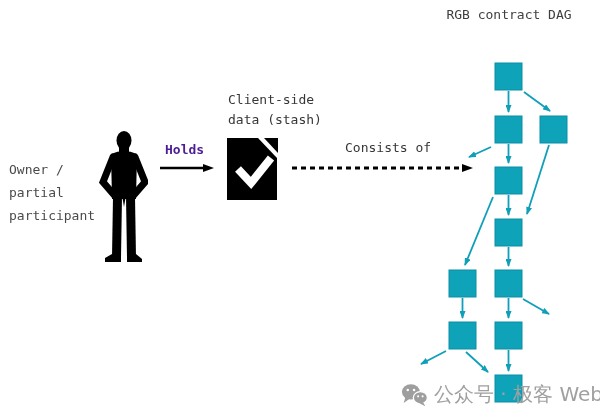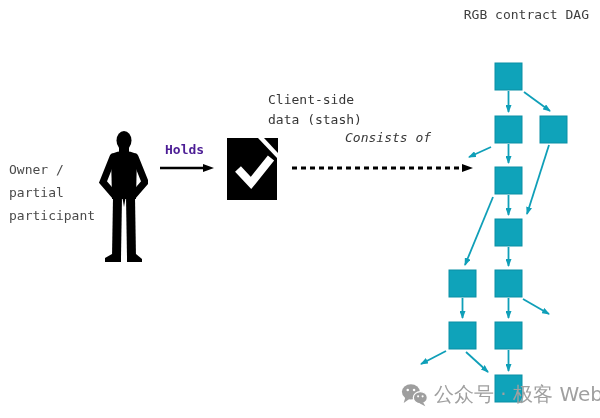--- a/index.html
+++ b/index.html
@@ -2,24 +2,24 @@
 <html><head>
 <meta charset="utf-8">
 <style>
   html,body{margin:0;padding:0;background:#ffffff;}
   #stage{
     position:relative;width:600px;height:418px;background:#ffffff;overflow:hidden;
     font-family:"DejaVu Sans Mono", monospace;
   }
   .label{position:absolute;color:#3f3f3f;font-size:13px;white-space:pre;}
   #owner-label{left:9px;top:158px;line-height:23px;color:#4a4a4a;}
-  #stash-label{left:228px;top:90px;line-height:20px;color:#373737;margin-left:40px;}
+  #stash-label{left:228px;top:90px;line-height:20px;color:#373737;}
   #holds-label{left:165px;top:142px;font-weight:bold;color:#4c1d95;}
-  #consists-label{left:345px;top:130px;font-style:italic;color:#373737;}
-  #dag-title{left:429px;top:6px;width:160px;text-align:right;line-height:17px;color:#3f3f3f;}
+  #consists-label{left:345px;top:140px;color:#373737;}
+  #dag-title{left:429px;top:6px;width:160px;text-align:center;line-height:17px;color:#3f3f3f;}
   #person{position:absolute;left:98px;top:131px;width:50px;height:138px;}
   #doc-icon{position:absolute;left:227px;top:138px;width:51px;height:62px;}
   #diagram-svg{position:absolute;left:0;top:0;}
   #watermark{
     position:absolute;left:401px;top:381px;display:flex;align-items:center;gap:6px;
     font-family:"DejaVu Sans", sans-serif;color:#a0a0a0;font-size:20px;white-space:nowrap;
   }
   #wechat-icon{width:27px;height:24px;flex:0 0 auto;}
 </style>
 </head>

